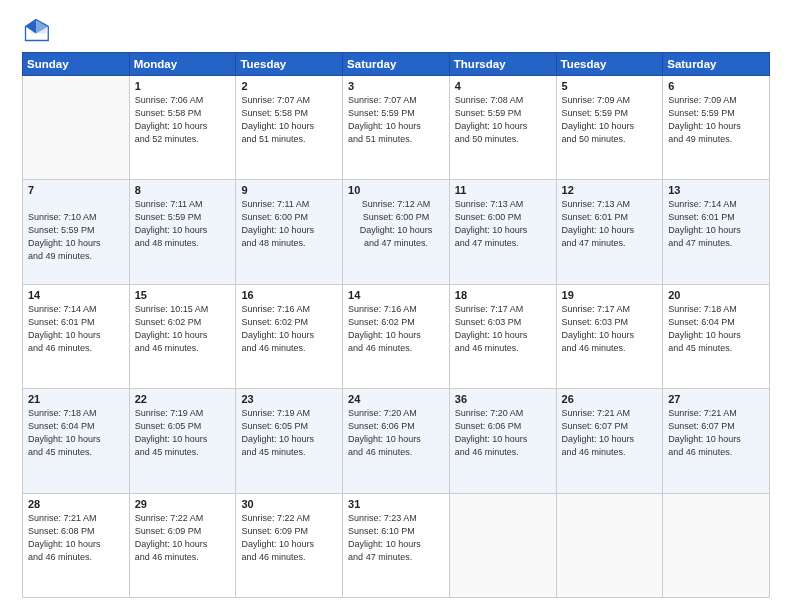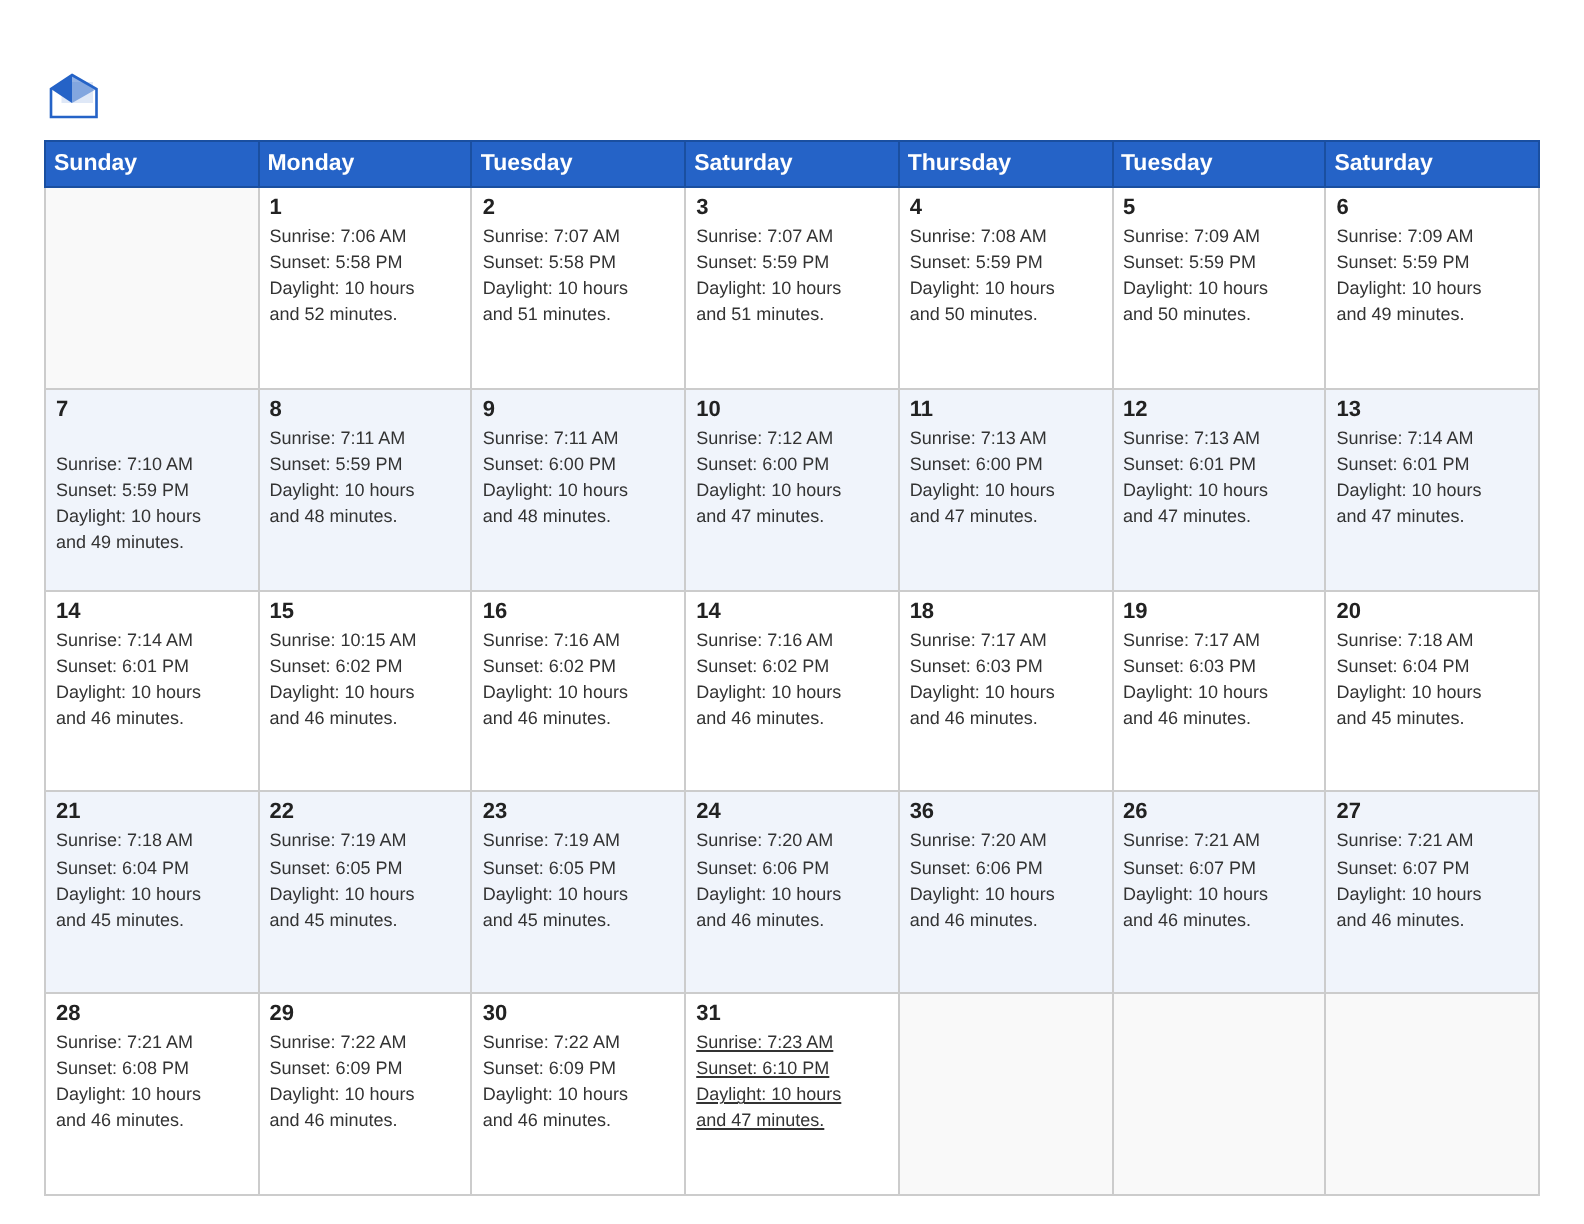--- a/index.html
+++ b/index.html
@@ -6,21 +6,21 @@
     body {
       width: 792px;
       height: 612px;
       font-family: Arial, sans-serif;
       background: #fff;
       overflow: hidden;
     }
     .page {
       width: 792px;
       height: 612px;
-      padding: 34px 22px 14px 22px;
+      padding: 16px 22px 14px 22px;
       display: flex;
       flex-direction: column;
     }
     .top-section {
       display: flex;
       justify-content: space-between;
       align-items: flex-start;
       margin-bottom: 8px;
     }
     .logo {
@@ -205,21 +205,21 @@
           </td>
           <td>
             <span class="day-number">9</span>
             <div class="day-info" style="white-space: pre-line;">Sunrise: 7:11 AM
 Sunset: 6:00 PM
 Daylight: 10 hours
 and 48 minutes.</div>
           </td>
           <td>
             <span class="day-number">10</span>
-            <div class="day-info" style="white-space: pre-line;">Sunrise: 7:12 AM
+            <div class="day-info" style="white-space: pre-line; text-align: center;">Sunrise: 7:12 AM
 Sunset: 6:00 PM
 Daylight: 10 hours
 and 47 minutes.</div>
           </td>
           <td>
             <span class="day-number">11</span>
             <div class="day-info" style="white-space: pre-line;">Sunrise: 7:13 AM
 Sunset: 6:00 PM
 Daylight: 10 hours
 and 47 minutes.</div>
@@ -358,21 +358,21 @@
           </td>
           <td>
             <span class="day-number">30</span>
             <div class="day-info" style="white-space: pre-line;">Sunrise: 7:22 AM
 Sunset: 6:09 PM
 Daylight: 10 hours
 and 46 minutes.</div>
           </td>
           <td>
             <span class="day-number">31</span>
-            <div class="day-info" style="white-space: pre-line; text-decoration: underline;">Sunrise: 7:23 AM
+            <div class="day-info" style="white-space: pre-line;">Sunrise: 7:23 AM
 Sunset: 6:10 PM
 Daylight: 10 hours
 and 47 minutes.</div>
           </td>
           <td class="empty-cell"></td>
           <td class="empty-cell"></td>
           <td class="empty-cell"></td>
         </tr>
       </tbody>
   </table>

